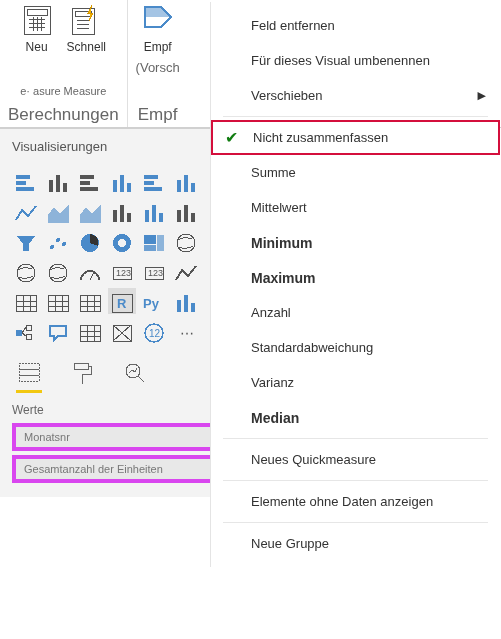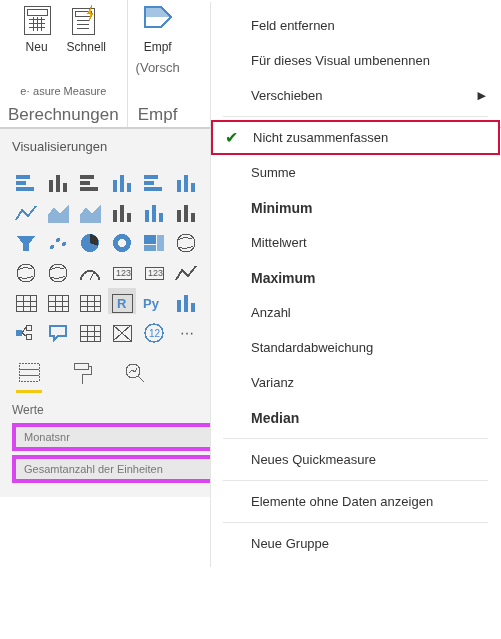--- a/index.html
+++ b/index.html
@@ -370,22 +370,22 @@
   <div class="menu-item">
     <span>Verschieben</span>
     <span class="arrow">▶</span>
   </div>
   <div class="menu-sep"></div>
   <div class="menu-item highlight-box">
     <span class="check">✔</span>
     <span>Nicht zusammenfassen</span>
   </div>
   <div class="menu-item">Summe</div>
+  <div class="menu-item">Mittelwert</div>
   <div class="menu-item bold">Minimum</div>
-  <div class="menu-item">Mittelwert</div>
   <div class="menu-item bold">Maximum</div>
   <div class="menu-item">Anzahl</div>
   <div class="menu-item">Standardabweichung</div>
   <div class="menu-item">Varianz</div>
   <div class="menu-item bold">Median</div>
   <div class="menu-sep"></div>
   <div class="menu-item">Neues Quickmeasure</div>
   <div class="menu-sep"></div>
   <div class="menu-item">Elemente ohne Daten anzeigen</div>
   <div class="menu-sep"></div>

